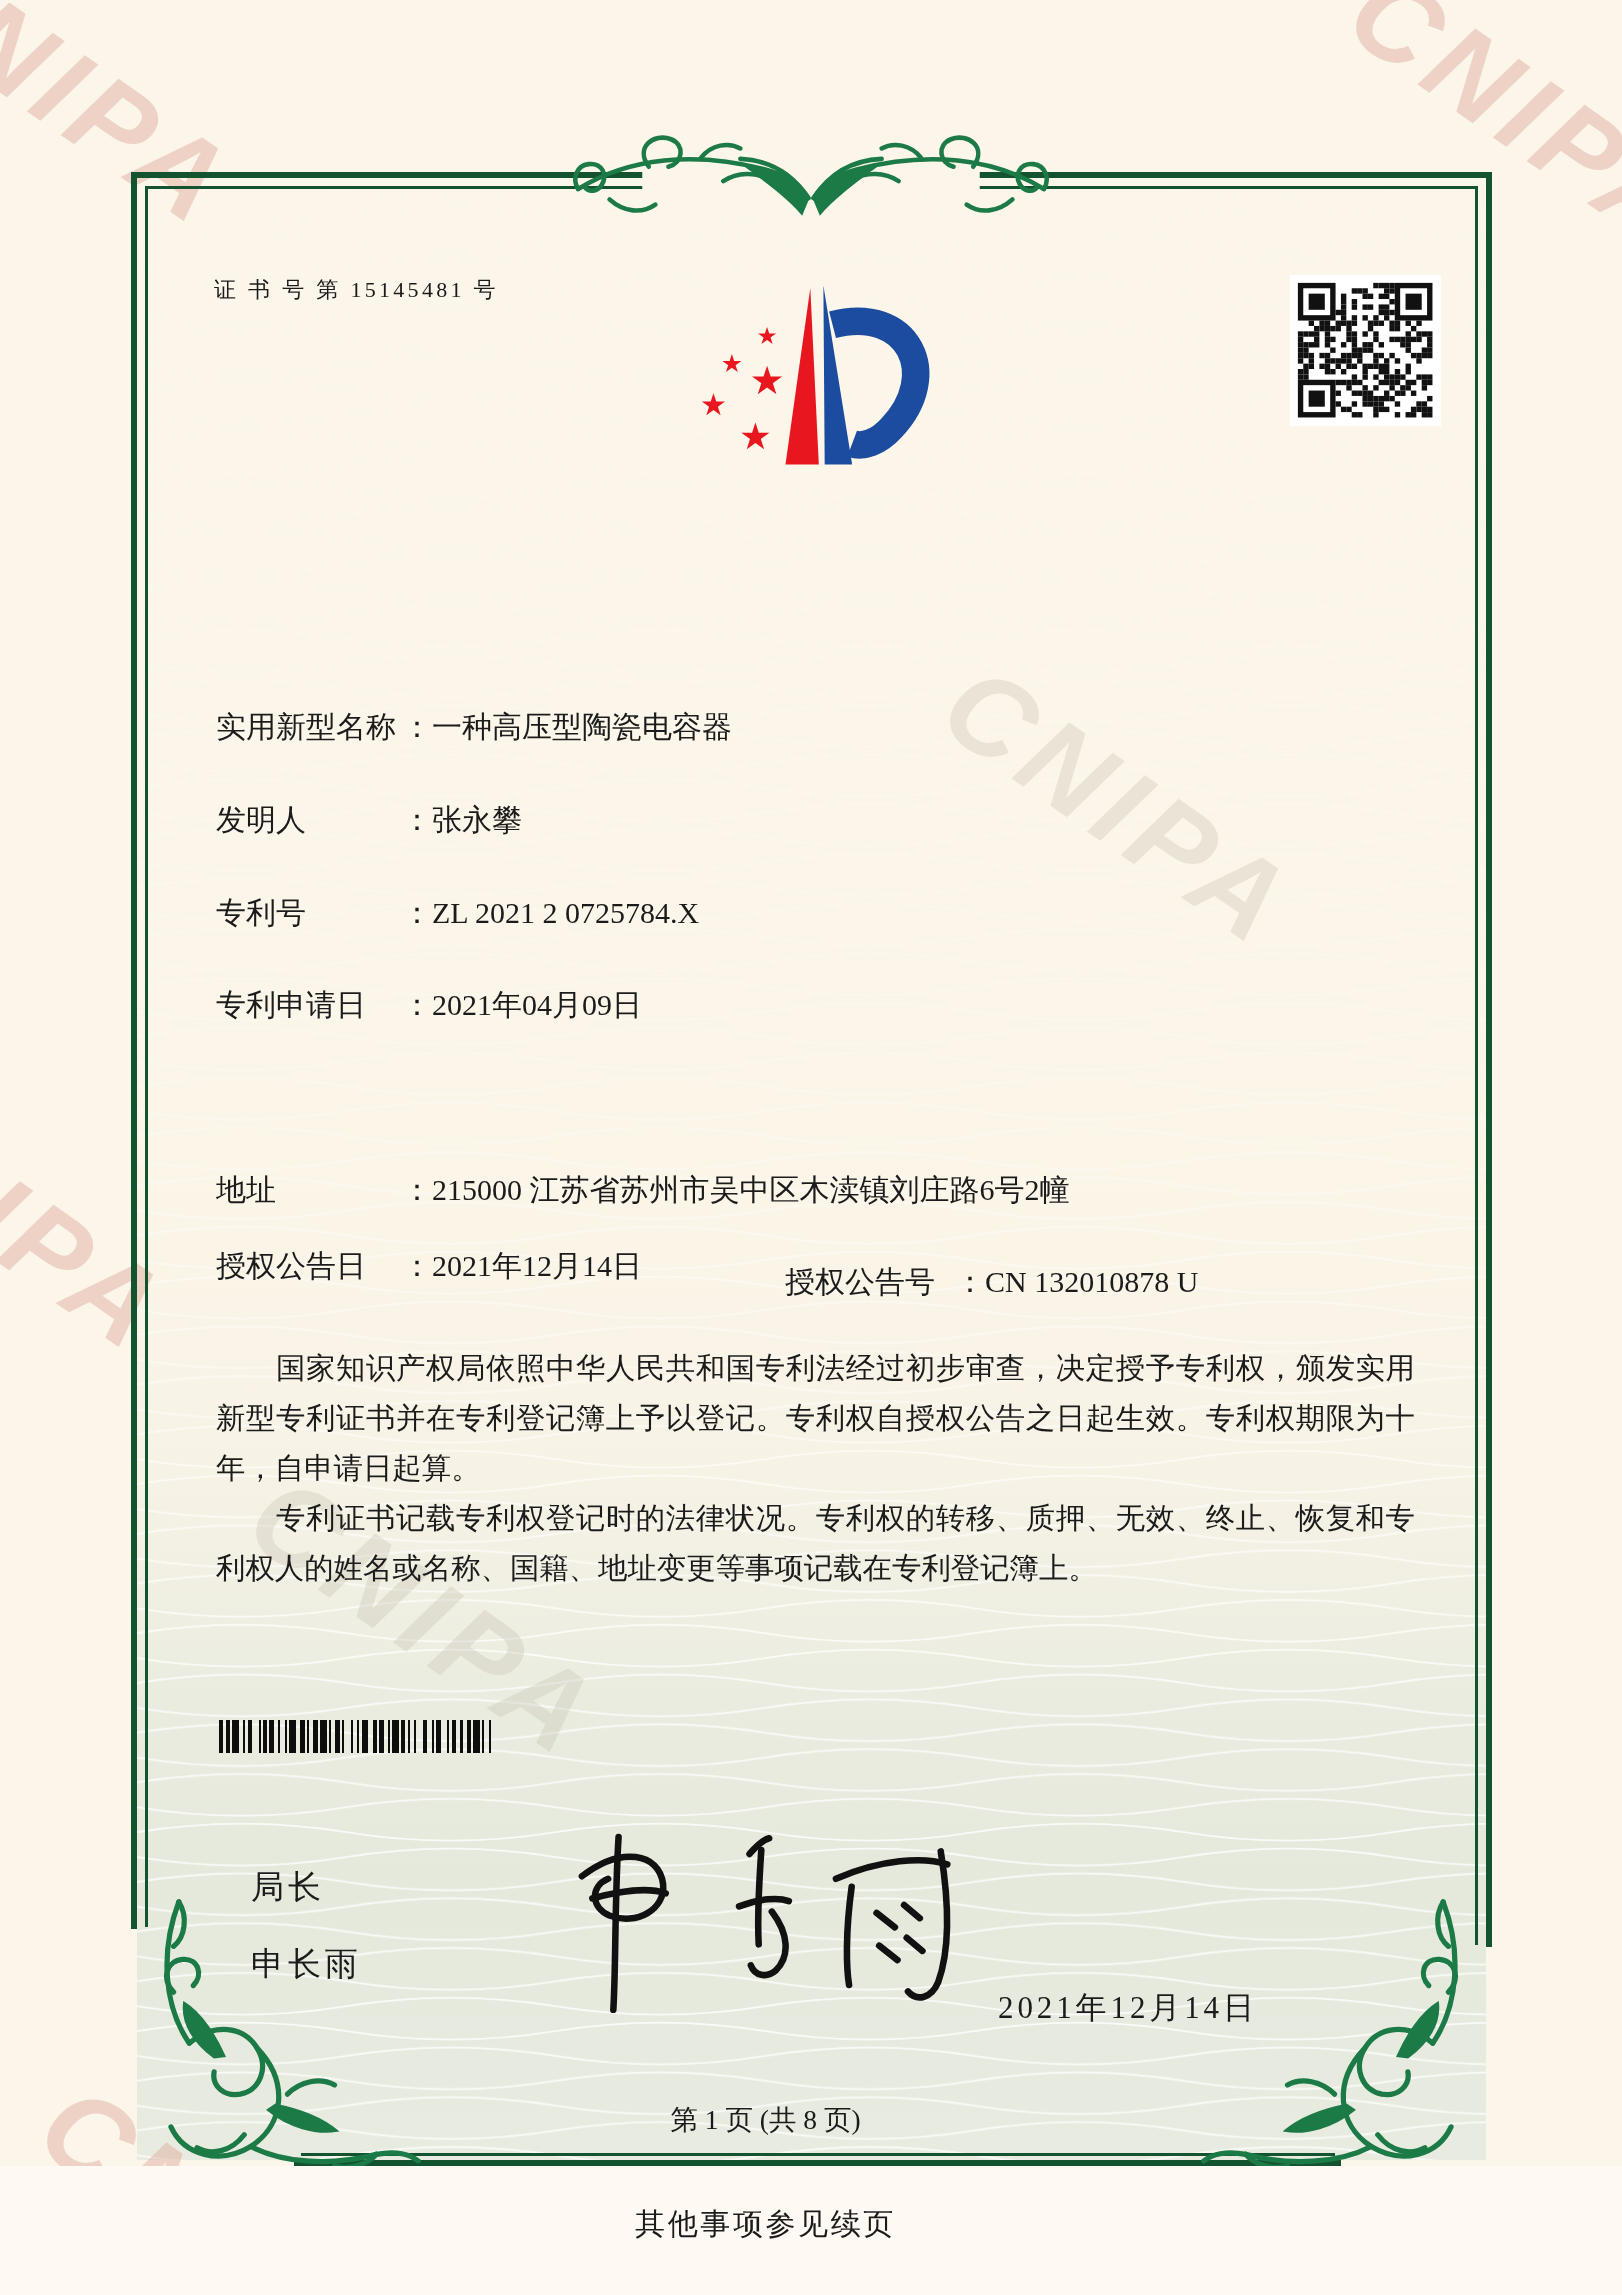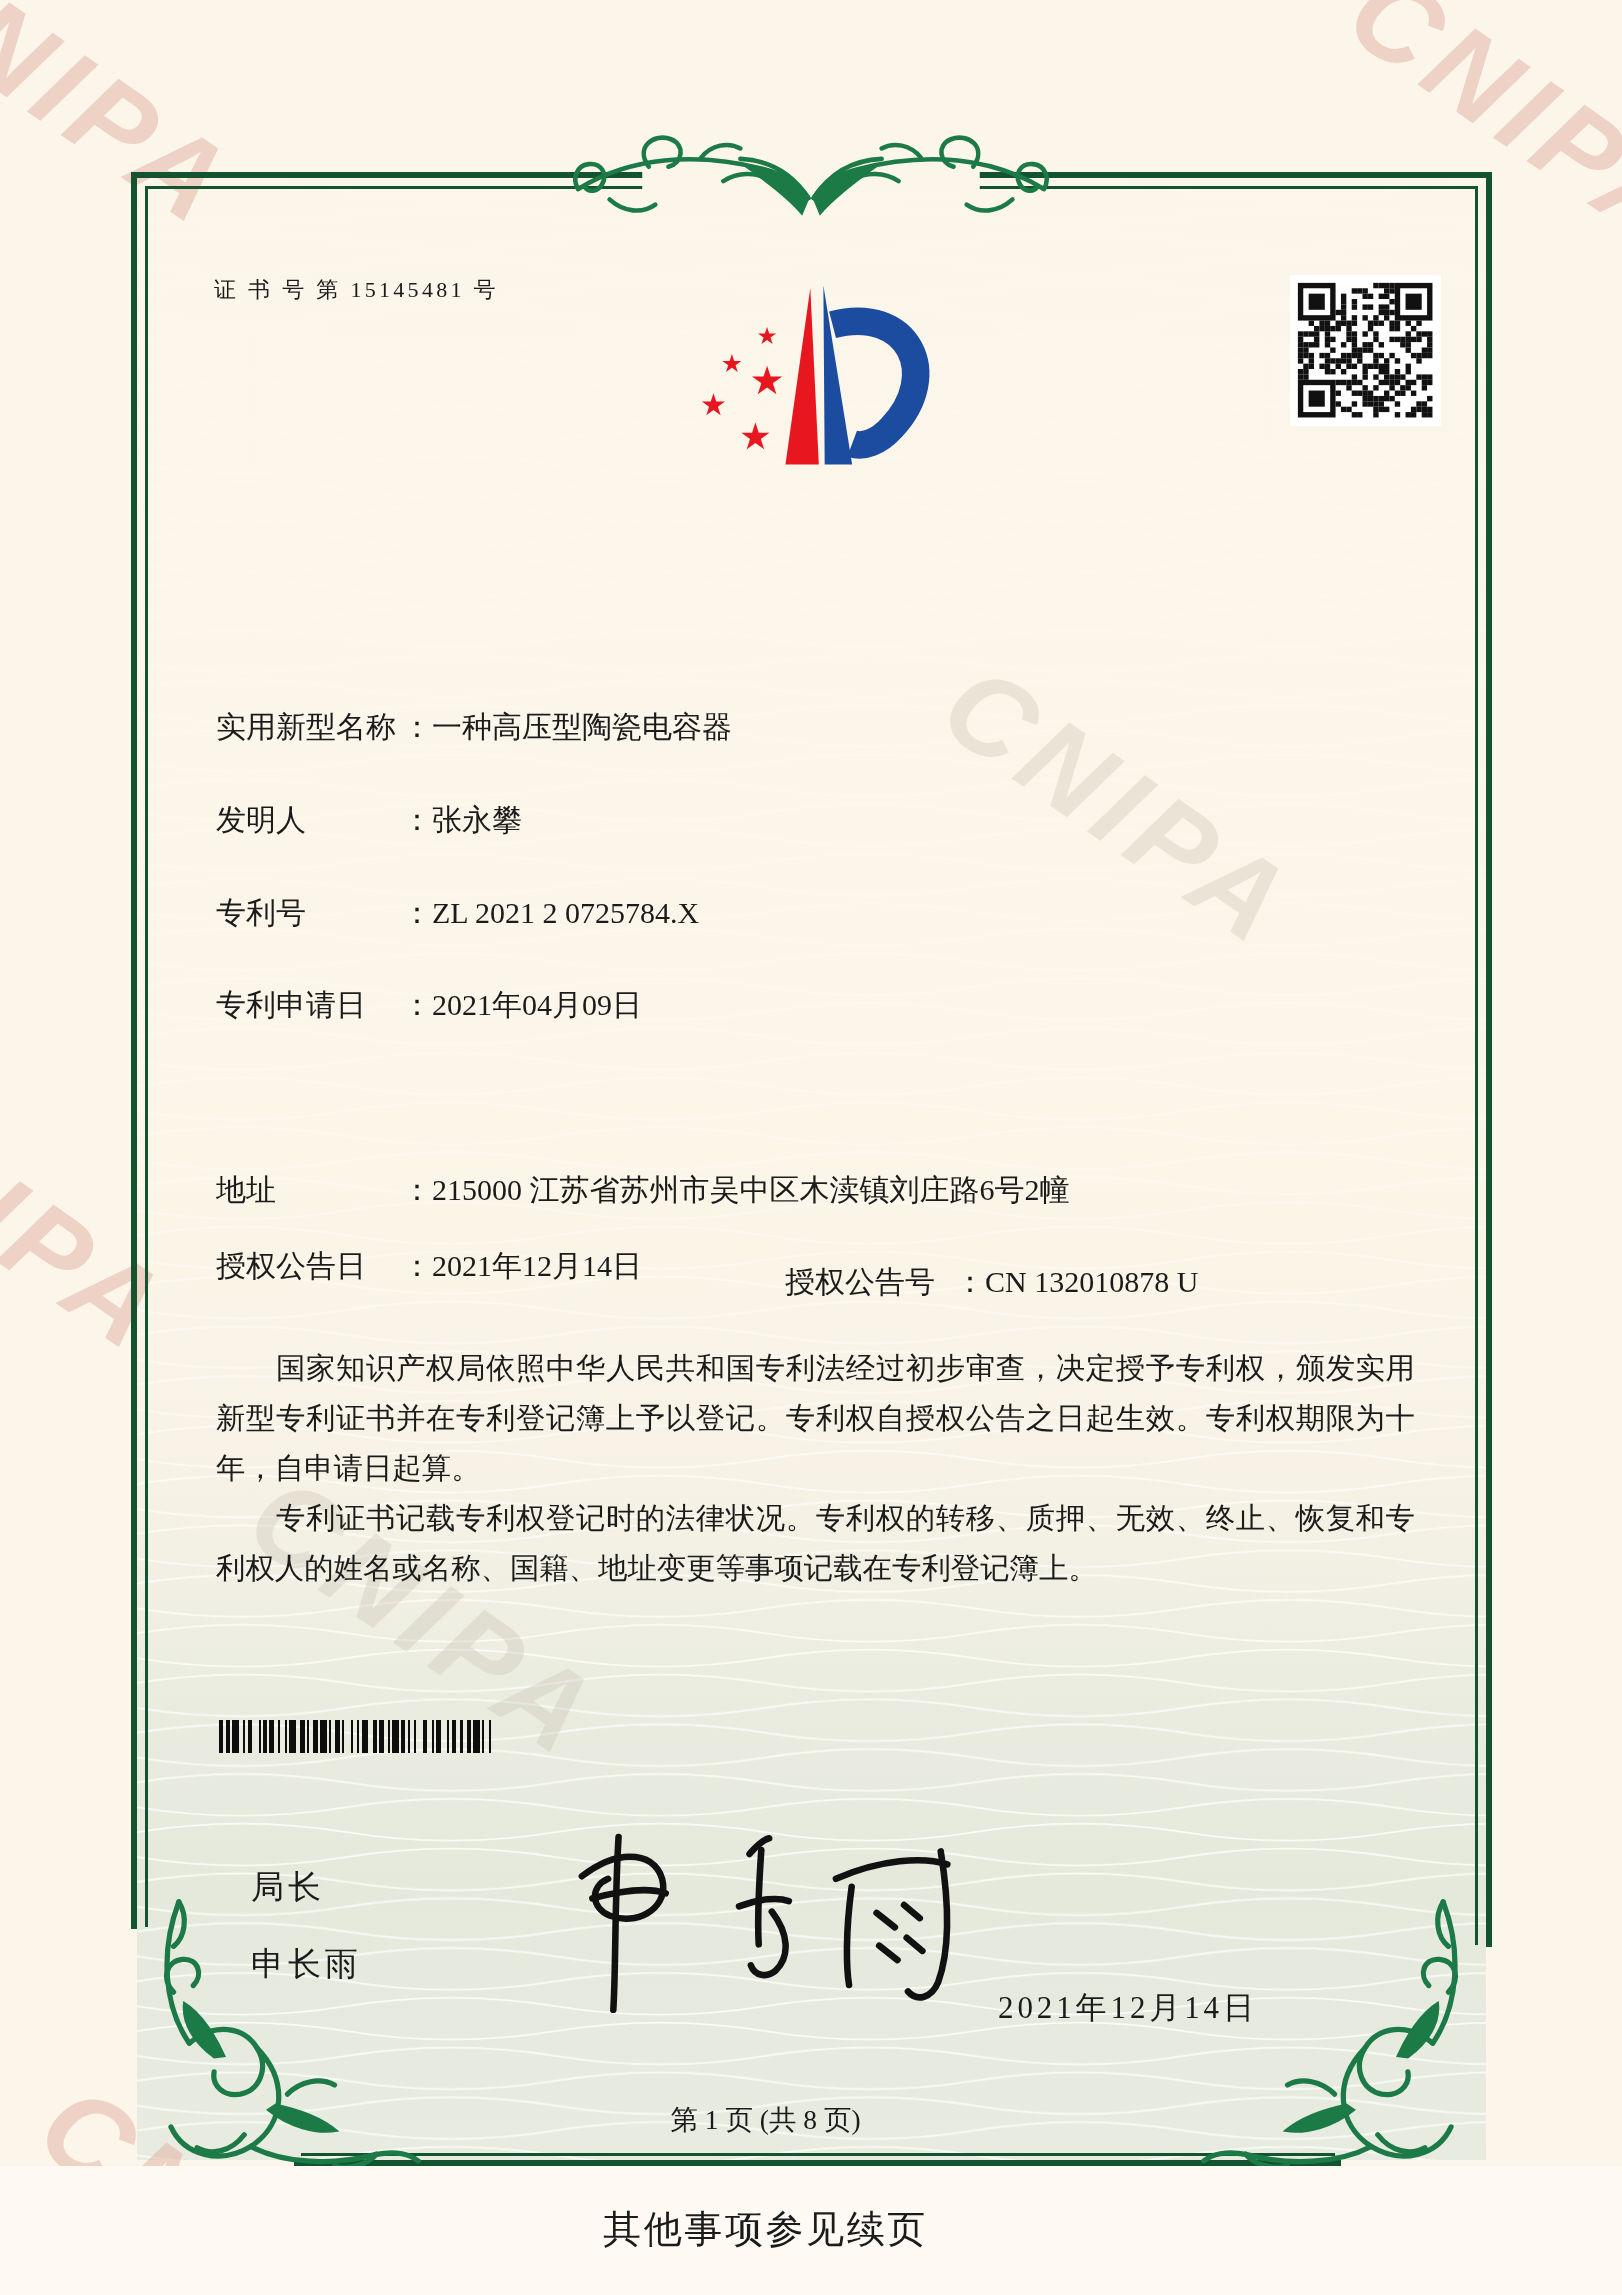--- a/index.html
+++ b/index.html
@@ -36,21 +36,21 @@
   .lab2{display:inline-flex;justify-content:space-between;width:170px;vertical-align:top;}
   .body-text{position:absolute;left:216px;top:1343px;width:1199px;font-size:29.4px;line-height:50px;text-align:justify;}
   .body-text p{margin:0;text-indent:60px;}
   .barcode{position:absolute;left:219px;top:1720px;width:272px;height:33px;display:flex;align-items:stretch;}
   .barcode div{height:100%;}
   .commissioner-label{position:absolute;left:251px;top:1865px;font-size:33px;letter-spacing:3.9px;}
   .commissioner-name{position:absolute;left:251px;top:1942px;font-size:33px;letter-spacing:3.9px;}
   .sig{position:absolute;left:553px;top:1816px;}
   .issue-date{position:absolute;left:998px;top:1987px;font-size:31px;letter-spacing:3.9px;}
   .pageno{position:absolute;left:569px;top:2102px;width:393px;text-align:center;font-size:27.5px;}
-  .contnote{position:absolute;left:569px;top:2204px;width:393px;text-align:center;font-size:38px;letter-spacing:2.6px;}
+  .contnote{position:absolute;left:569px;top:2204px;width:393px;text-align:center;font-size:30px;letter-spacing:2.6px;}
   .bottom-band{position:absolute;left:0;top:2166px;width:1623px;height:130px;background:#fefaf3;z-index:3;}
   .qr{position:absolute;left:1290px;top:275px;width:151px;height:151px;background:#ffffff;z-index:4;}
   .logo{position:absolute;left:690px;top:276px;z-index:4;}
 </style>
 </head>
 <body>
 
 <div class="page">
 
   <div class="wm pink" style="left:59px;top:85px">CNIPA</div>

